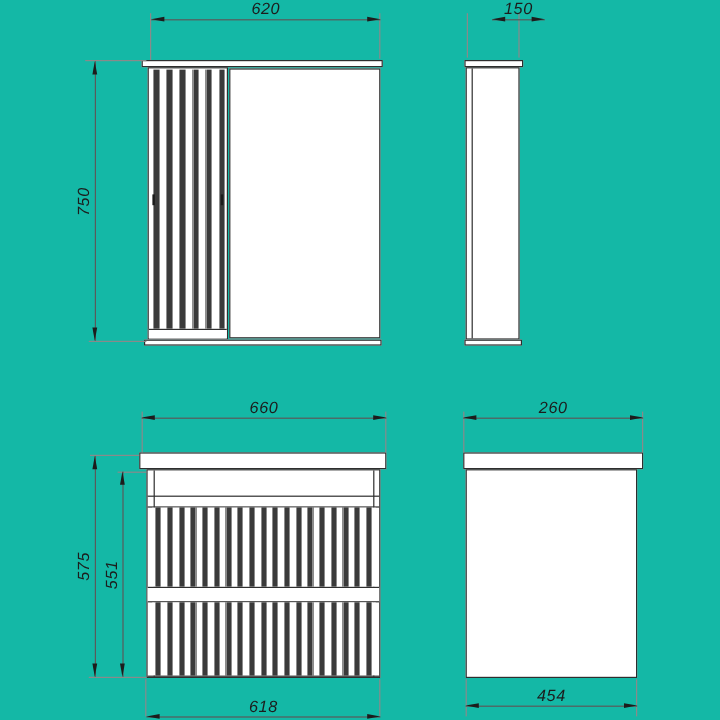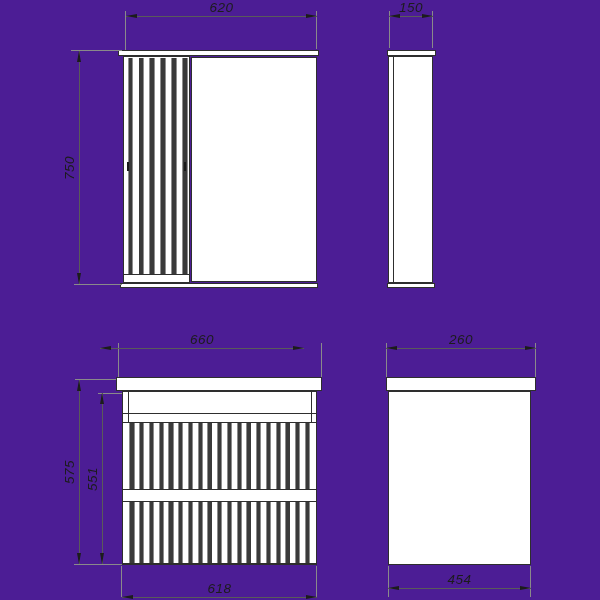--- a/index.html
+++ b/index.html
@@ -1,18 +1,18 @@
 <!DOCTYPE html>
 <html><head>
 <meta charset="utf-8">
 <style>
   * { margin:0; padding:0; box-sizing:border-box; }
   html,body { background:#fff; }
   .canvas {
-    position:relative; width:600px; height:600px; background:#4c1d95;
+    position:relative; width:600px; height:600px; background:#14b8a6;
     font-family:"Liberation Sans", sans-serif; overflow:hidden;
   }
   
   .shape { position:absolute; border:1px solid #2e2e2e; background:#fff; }
   .line  { position:absolute; background:#2e2e2e; }
   .flute-m {
     position:absolute;
     background:repeating-linear-gradient(to right,
       #ffffff 0px, #ffffff 2.6px, #8f8f8f 2.6px, #8f8f8f 3.6px,
       #3a3a3a 3.6px, #3a3a3a 7.4px, #8f8f8f 7.4px, #8f8f8f 8.4px,
@@ -94,29 +94,29 @@
   <div class="ext" style="left:71px; top:50px; width:51px; height:1px;"></div>
   <div class="ext" style="left:74px; top:284px; width:48px; height:1px;"></div>
   <div class="dimv" style="left:79px; top:51px; height:233px;">
     <span class="ar ar-u"></span>
     <span class="ar ar-d"></span>
     <span class="lbl">750</span>
   </div>
 
   <div class="ext" style="left:389px; top:11px; width:1px; height:37px;"></div>
   <div class="ext" style="left:432px; top:11px; width:1px; height:37px;"></div>
-  <div class="dimh" style="left:389px; top:16px; width:44px;">
+  <div class="dimh" style="left:410px; top:16px; width:44px;">
     <span class="ar ar-l"></span>
     <span class="ar ar-r"></span>
     <span class="lbl">150</span>
   </div>
 
   <div class="ext" style="left:118px; top:343px; width:1px; height:34px;"></div>
   <div class="ext" style="left:321px; top:343px; width:1px; height:34px;"></div>
-  <div class="dimh" style="left:100px; top:348px; width:204px;">
+  <div class="dimh" style="left:118px; top:348px; width:204px;">
     <span class="ar ar-l"></span>
     <span class="ar ar-r"></span>
     <span class="lbl">660</span>
   </div>
 
   <div class="ext" style="left:75px; top:379px; width:41px; height:1px;"></div>
   <div class="ext" style="left:98px; top:393px; width:24px; height:1px;"></div>
   <div class="ext" style="left:74px; top:564px; width:48px; height:1px;"></div>
   <div class="dimv" style="left:79px; top:380px; height:184px;">
     <span class="ar ar-u"></span>

